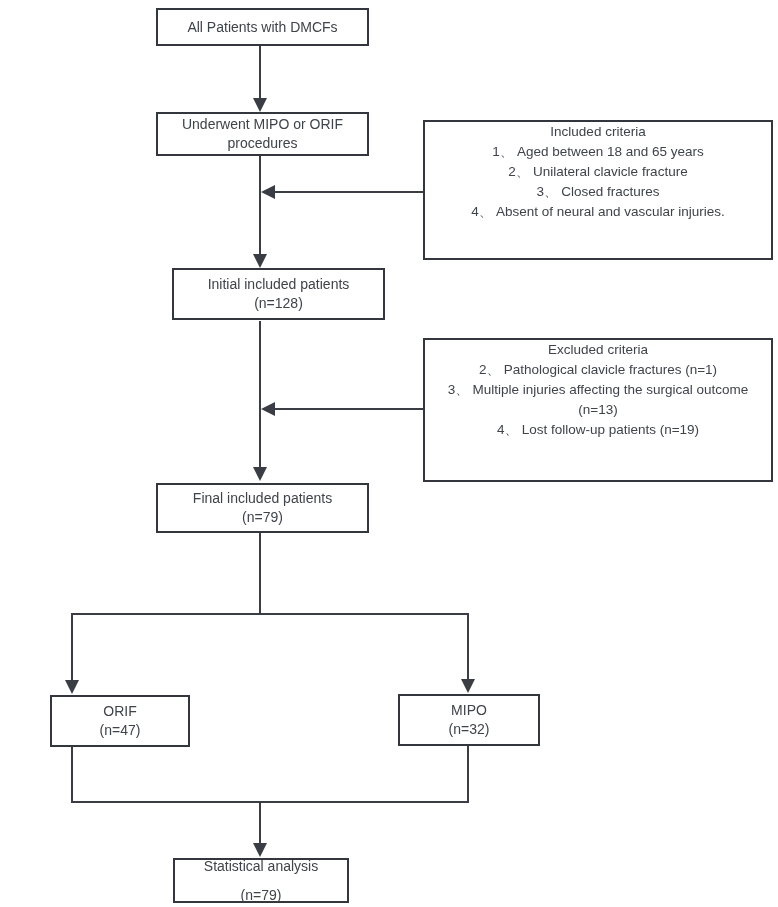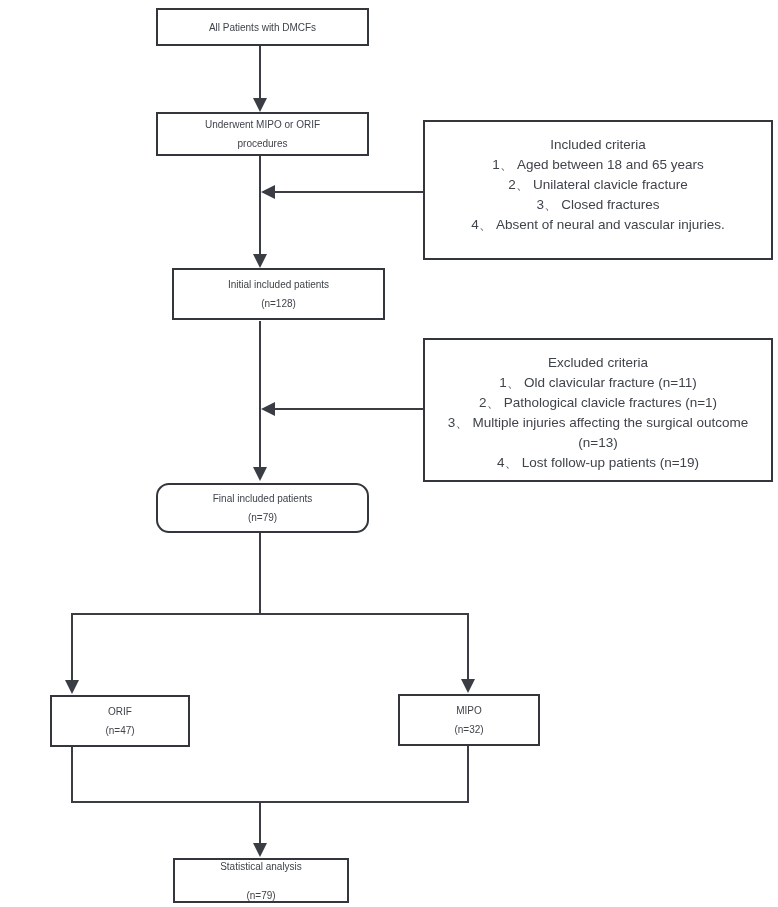--- a/index.html
+++ b/index.html
@@ -20,27 +20,26 @@
   .node {
     position: absolute;
     box-sizing: border-box;
     border: 2px solid #33373d;
     background: #ffffff;
     display: flex;
     flex-direction: column;
     align-items: center;
     justify-content: center;
     text-align: center;
-    font-size: 10px;
+    font-size: 14px;
     line-height: 19px;
     color: #3f434a;
   }
   .criteria {
     justify-content: flex-start;
-    padding-top: 13px;
     font-size: 13.5px;
     line-height: 20px;
   }
   .criteria .c-line { width: 100%; }
 </style>
 </head>
 <body>
 
 <div class="stage">
 
@@ -108,28 +107,27 @@
     <div class="c-line">4、 Absent of neural and vascular injuries.</div>
   </div>
 
   <div class="node" style="left:172px; top:268px; width:213px; height:52px;">
     <div>Initial included patients</div>
     <div>(n=128)</div>
   </div>
 
   <div class="node criteria" style="left:423px; top:338px; width:350px; height:144px;">
     <div class="c-line">Excluded criteria</div>
-    <div class="c-line">1、 Old clavicular fracture  (n=11)</div>
     <div class="c-line">2、 Pathological clavicle fractures  (n=1)</div>
     <div class="c-line">3、 Multiple injuries affecting the surgical outcome</div>
     <div class="c-line">(n=13)</div>
     <div class="c-line">4、 Lost follow-up patients  (n=19)</div>
   </div>
 
-  <div class="node" style="left:156px; top:483px; width:213px; height:50px;border-radius:13px;">
+  <div class="node" style="left:156px; top:483px; width:213px; height:50px;">
     <div>Final included patients</div>
     <div>(n=79)</div>
   </div>
 
   <div class="node" style="left:2px; top:695px; width:140px; height:52px;margin-left:48px;">
     <div>ORIF</div>
     <div>(n=47)</div>
   </div>
 
   <div class="node" style="left:398px; top:694px; width:142px; height:52px;">

